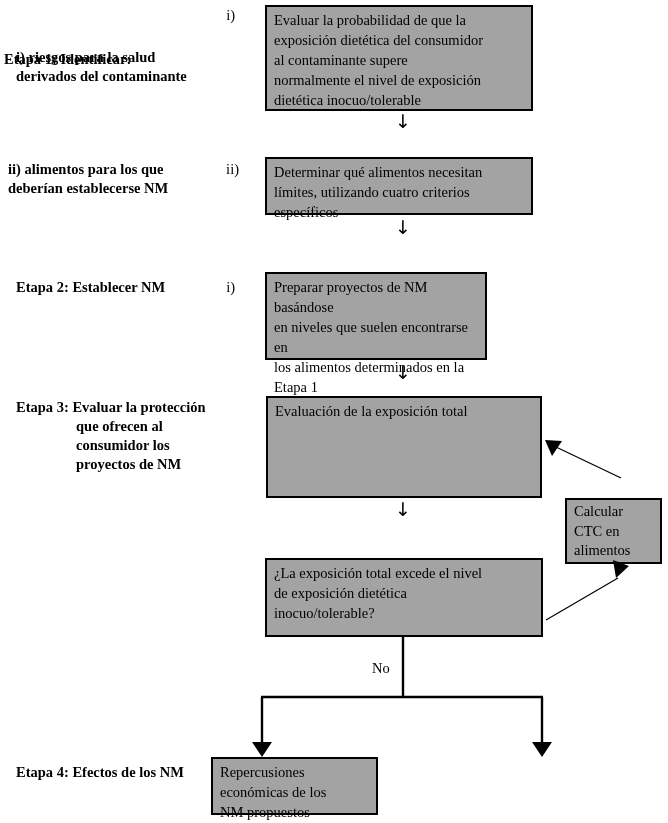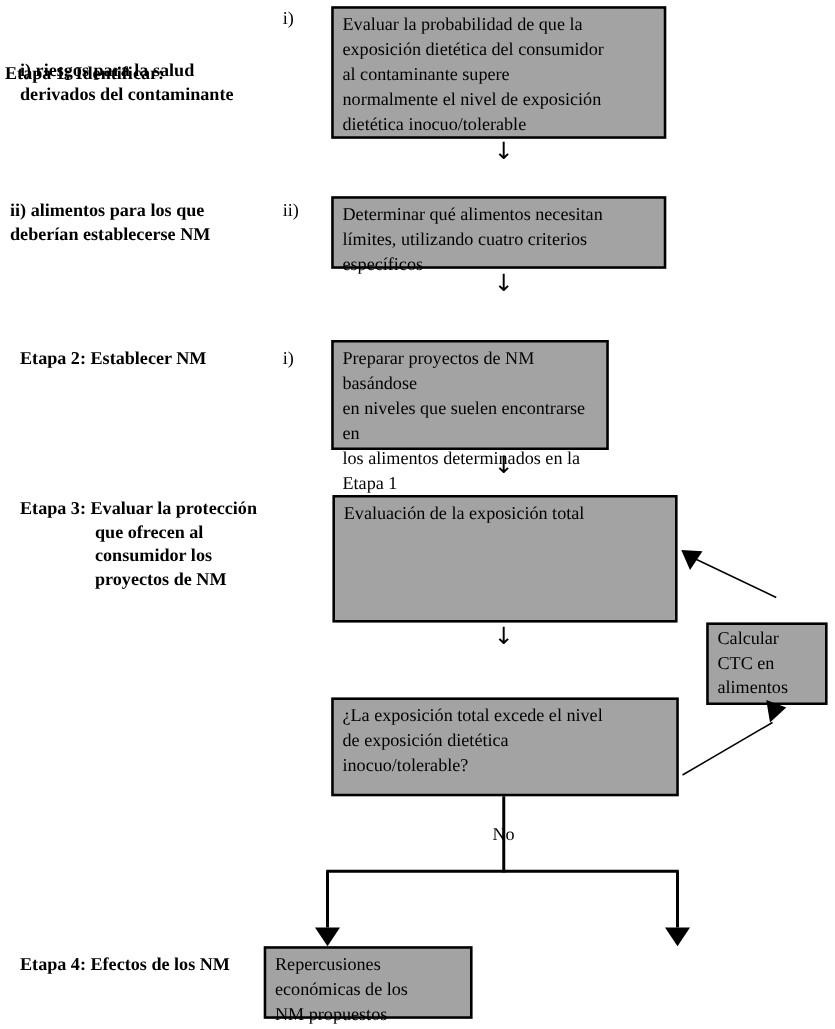--- a/index.html
+++ b/index.html
@@ -50,21 +50,20 @@
     font-family:"DejaVu Sans",sans-serif;
     color:#000;
     text-align:center;
     width:20px;
   }
   .nolabel{
     position:absolute;
     font-size:14.5px;
     line-height:16px;
     color:#000;
-    margin-left:22px;
   }
   svg.lines{position:absolute;left:0;top:0;width:668px;height:823px;overflow:visible;}
 </style>
 </head>
 <body>
 
 <div id="stage">
 
   <div class="lbl" style="left:4px;top:6px;margin-top:44px;">Etapa 1: Identificar:</div>
   <div class="roman" style="left:185px;top:6px;width:50px;">i)</div>

